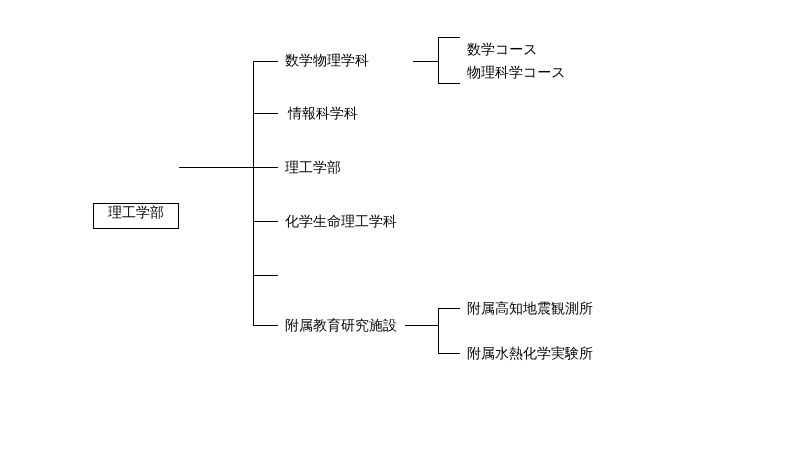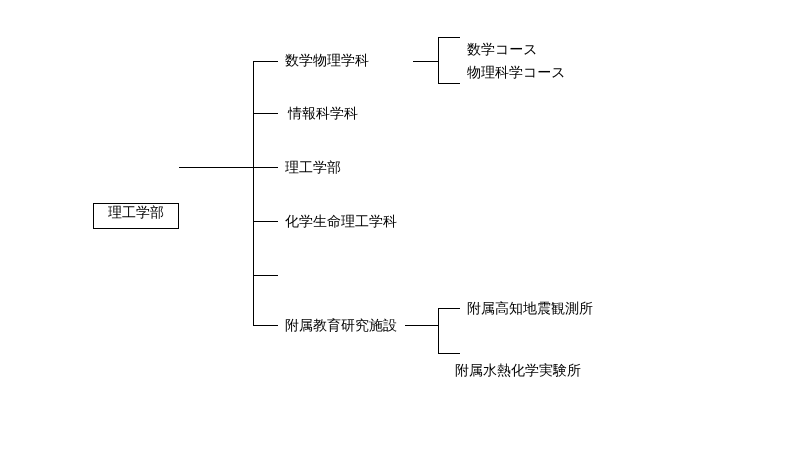--- a/index.html
+++ b/index.html
@@ -54,21 +54,21 @@
   .b0 { left: 285px; top: 52px; font-family: Liberation Mono, monospace; }
   .b1 { left: 268px; top: 104px; margin-left: 20px; }
   .b2 { left: 285px; top: 158px; }
   .b3 { left: 285px; top: 212px; }
   .b4 { left: 285px; top: 266px; }
   .b5 { left: 285px; top: 316px; }
   
   .c0a { left: 467px; top: 40px; }
   .c0b { left: 467px; top: 63px; }
   .c5a { left: 467px; top: 299px; }
-  .c5b { left: 455px; top: 344px; margin-top: 17px; }
+  .c5b { left: 467px; top: 344px; }
 </style>
 </head>
 <body>
 
 <div class="canvas">
 
   <svg class="connectors" viewBox="0 0 800 450" xmlns="http://www.w3.org/2000/svg">
 
     <line x1="179" y1="167.5" x2="253.5" y2="167.5"></line>
 

